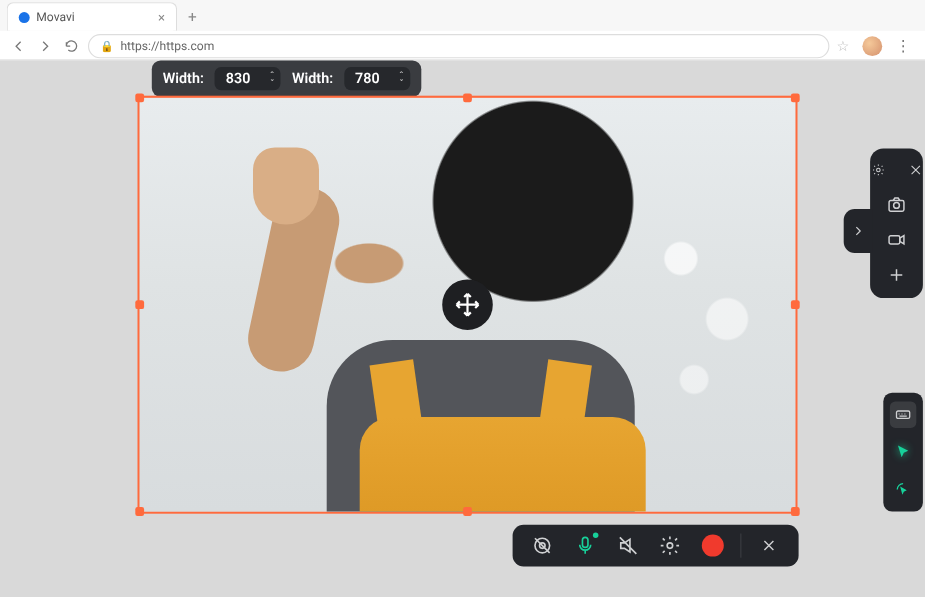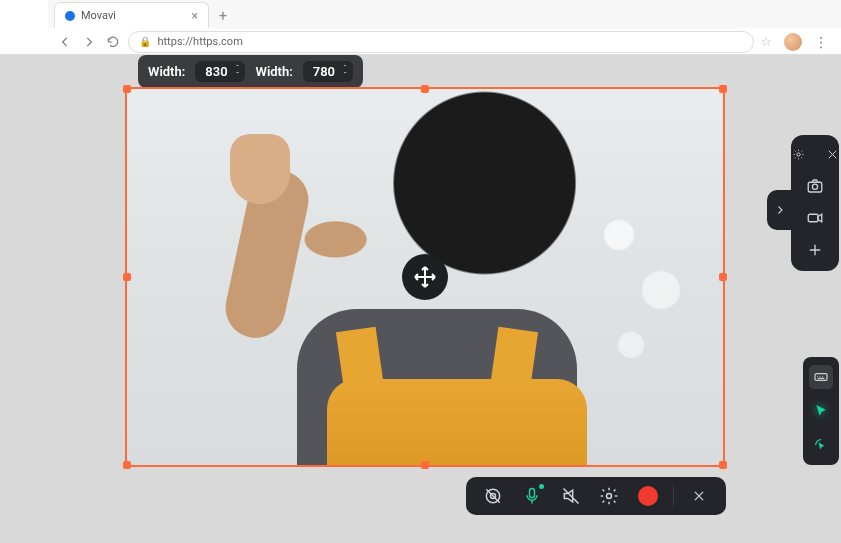--- a/index.html
+++ b/index.html
@@ -4,21 +4,21 @@
 <style>
   * { box-sizing: border-box; margin: 0; padding: 0; }
   body {
     width: 841px; height: 543px;
     font-family: -apple-system, "Segoe UI", Roboto, Arial, sans-serif;
     background: #e5e5e5;
     position: relative; overflow: hidden;
   }
 
   
-  .browser-chrome { position:absolute; left:0; top:0; right:0; height:55px; background:#fff; border-bottom:1px solid #ddd;padding-left:48px; }
+  .browser-chrome { position:absolute; left:0; top:0; right:0; height:55px; background:#fff; border-bottom:1px solid #ddd; }
   .tabstrip { height:28px; display:flex; align-items:flex-end; padding-left:6px; gap:2px; background:#f7f7f7; }
   .tab {
     display:flex; align-items:center; gap:6px; height:26px; padding:0 10px;
     background:#fff; border:1px solid #ddd; border-bottom:none;
     border-radius:6px 6px 0 0; font-size:11px; color:#555; min-width:155px;
   }
   .favicon { width:10px; height:10px; border-radius:50%; background:#1a73e8; }
   .tab-x { margin-left:auto; color:#888; font-size:12px; line-height:1; }
   .newtab { width:24px; height:24px; display:flex; align-items:center; justify-content:center; color:#888; font-size:14px; }
   .toolbar { height:27px; display:flex; align-items:center; gap:6px; padding:0 8px; }
@@ -97,21 +97,21 @@
   }
   .move-badge svg{ width:24px; height:24px; stroke:#fff; fill:none; stroke-width:2; }
 
   
   .dim-toolbar{
     position:absolute; left:122px; top:55px; height:33px;
     background:#3a3c40; border-radius:8px; display:flex; align-items:center;
     padding:0 10px; gap:10px; color:#fff; font-size:13px; font-weight:600;margin-left:16px;
   }
   .dim-field{
-    display:flex; align-items:center; gap:4px;
+    display:flex; align-items:center; gap:14px;
     background:#26282c; border-radius:6px; padding:3px 6px 3px 10px;
     font-weight:600; color:#fff;
   }
   .stepper-btns{ display:flex; flex-direction:column; gap:0; margin-left:4px; }
   .stepper-btns span{ font-size:8px; line-height:7px; color:#ddd; display:block; text-align:center; }
 
   
   .rec-toolbar{
     position:absolute; left:466px; top:477px; width:260px; height:38px;
     background:#23252a; border-radius:10px;

